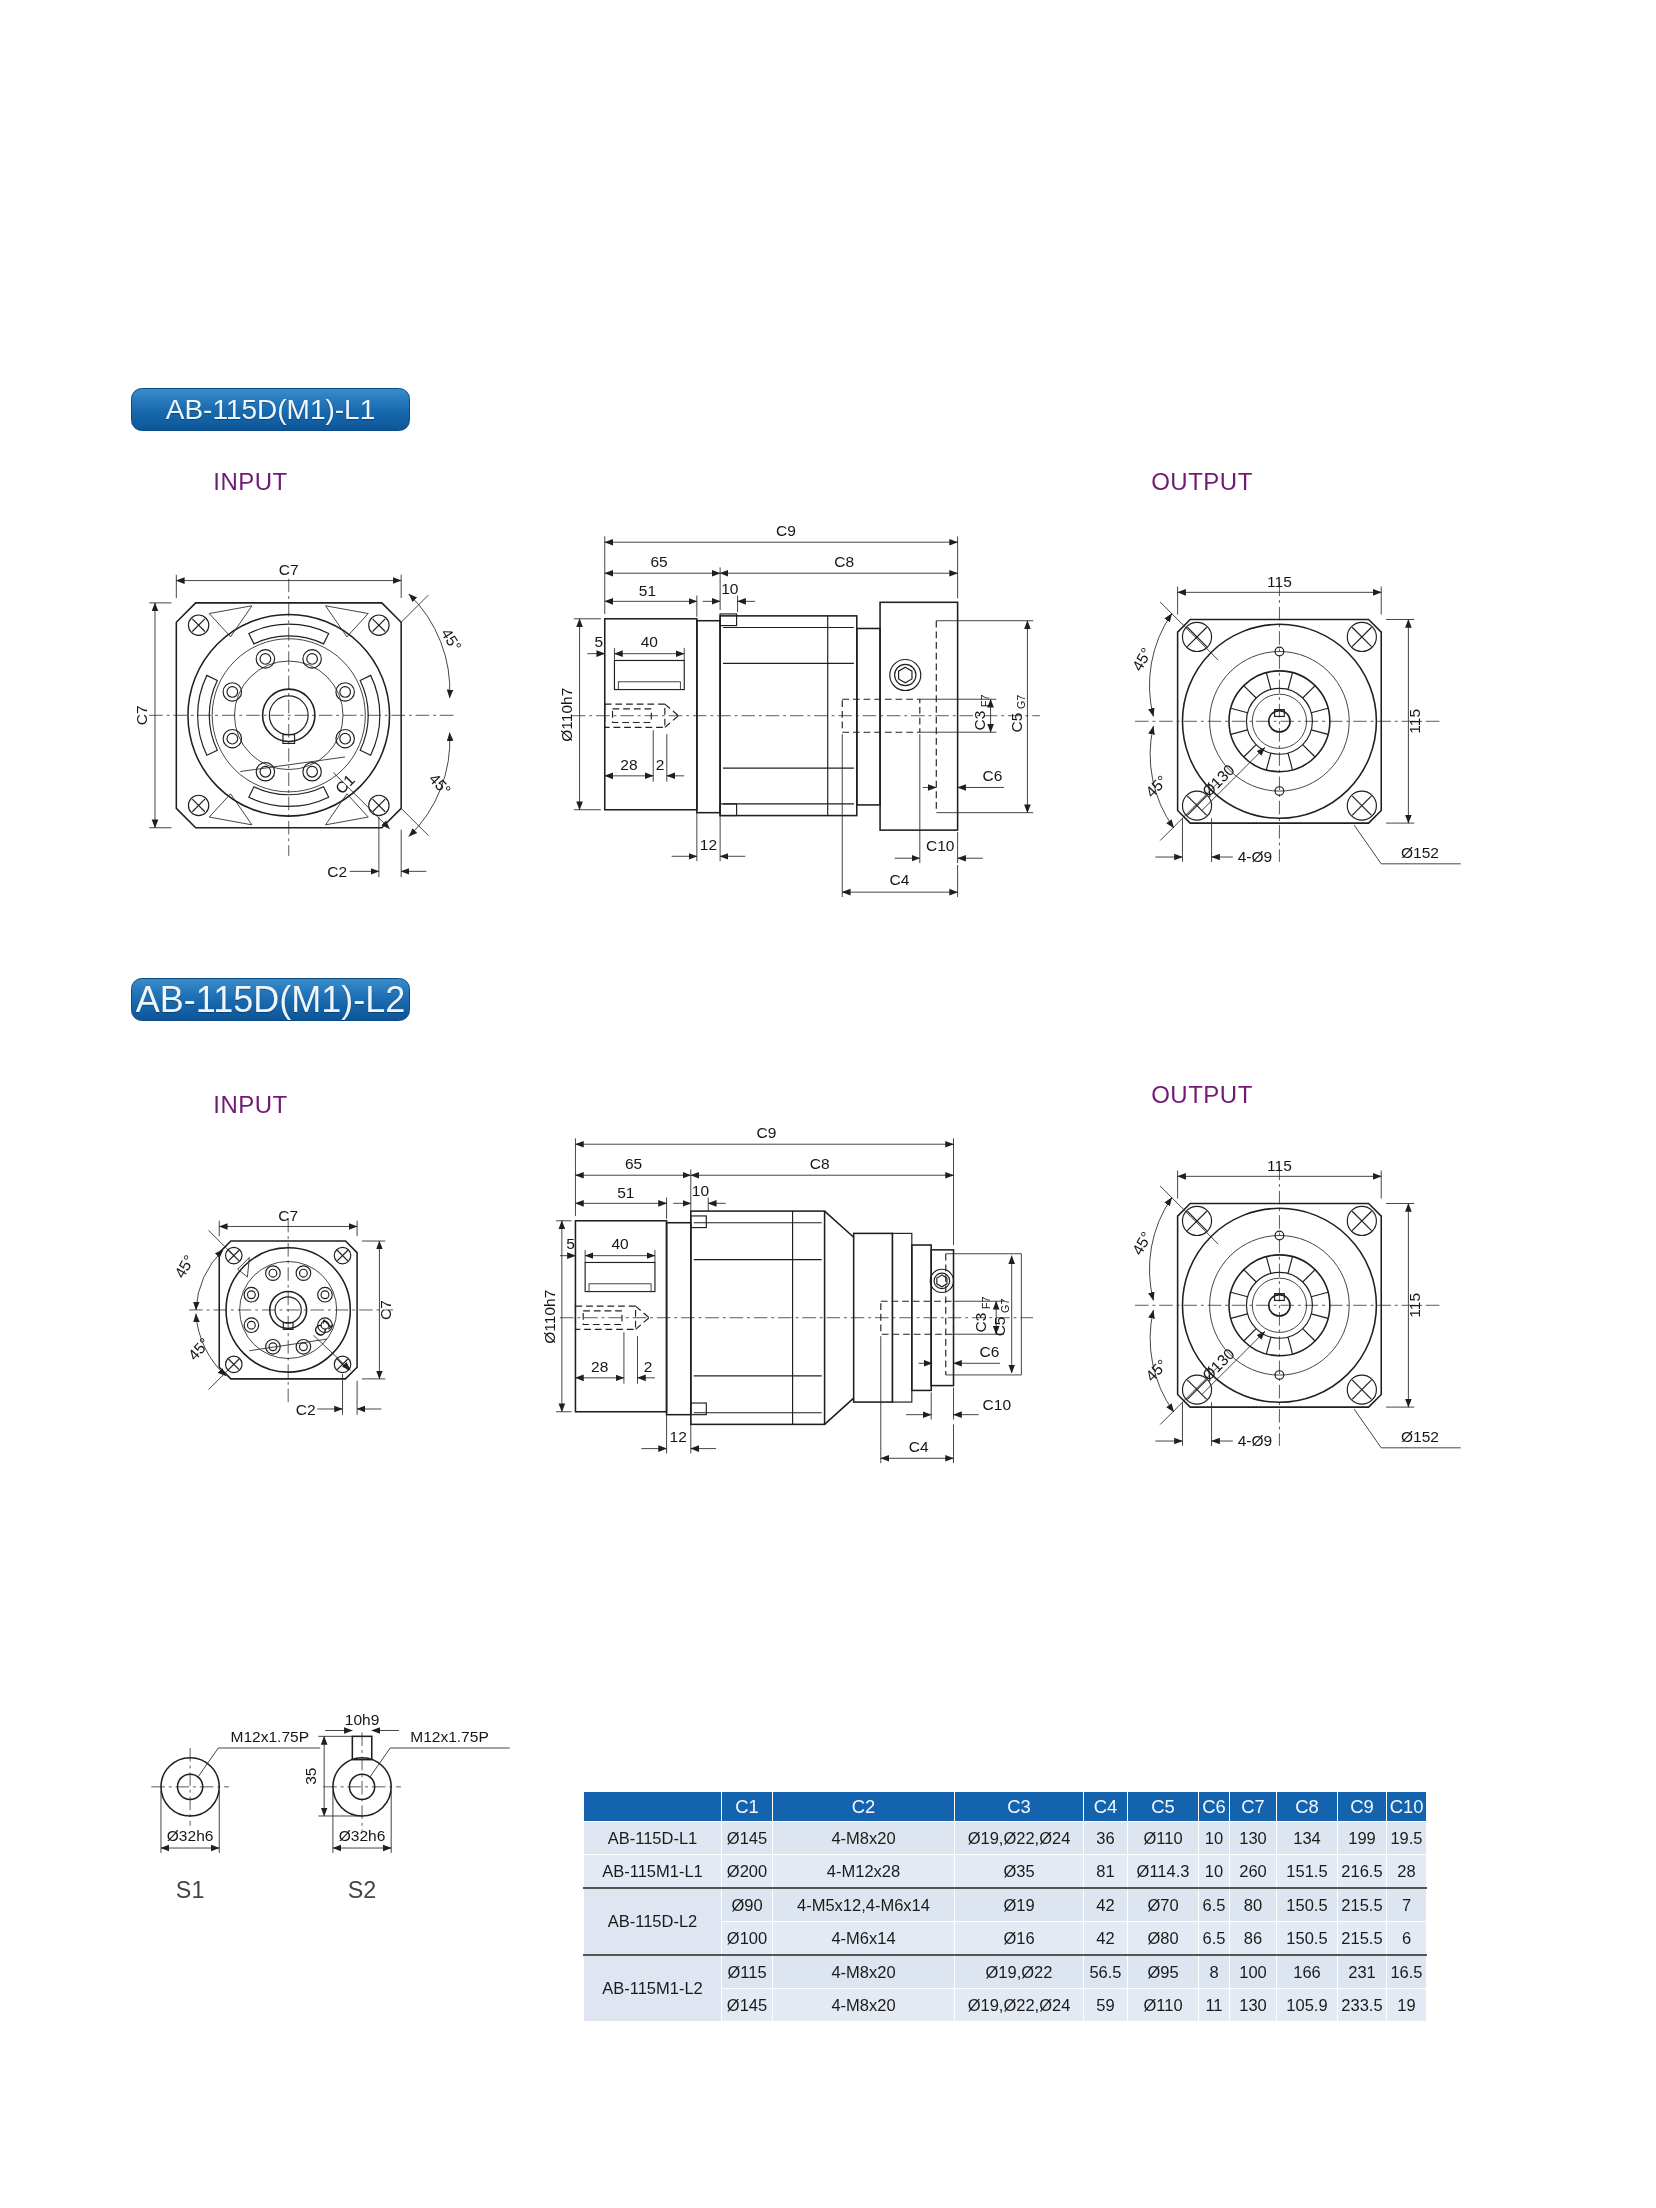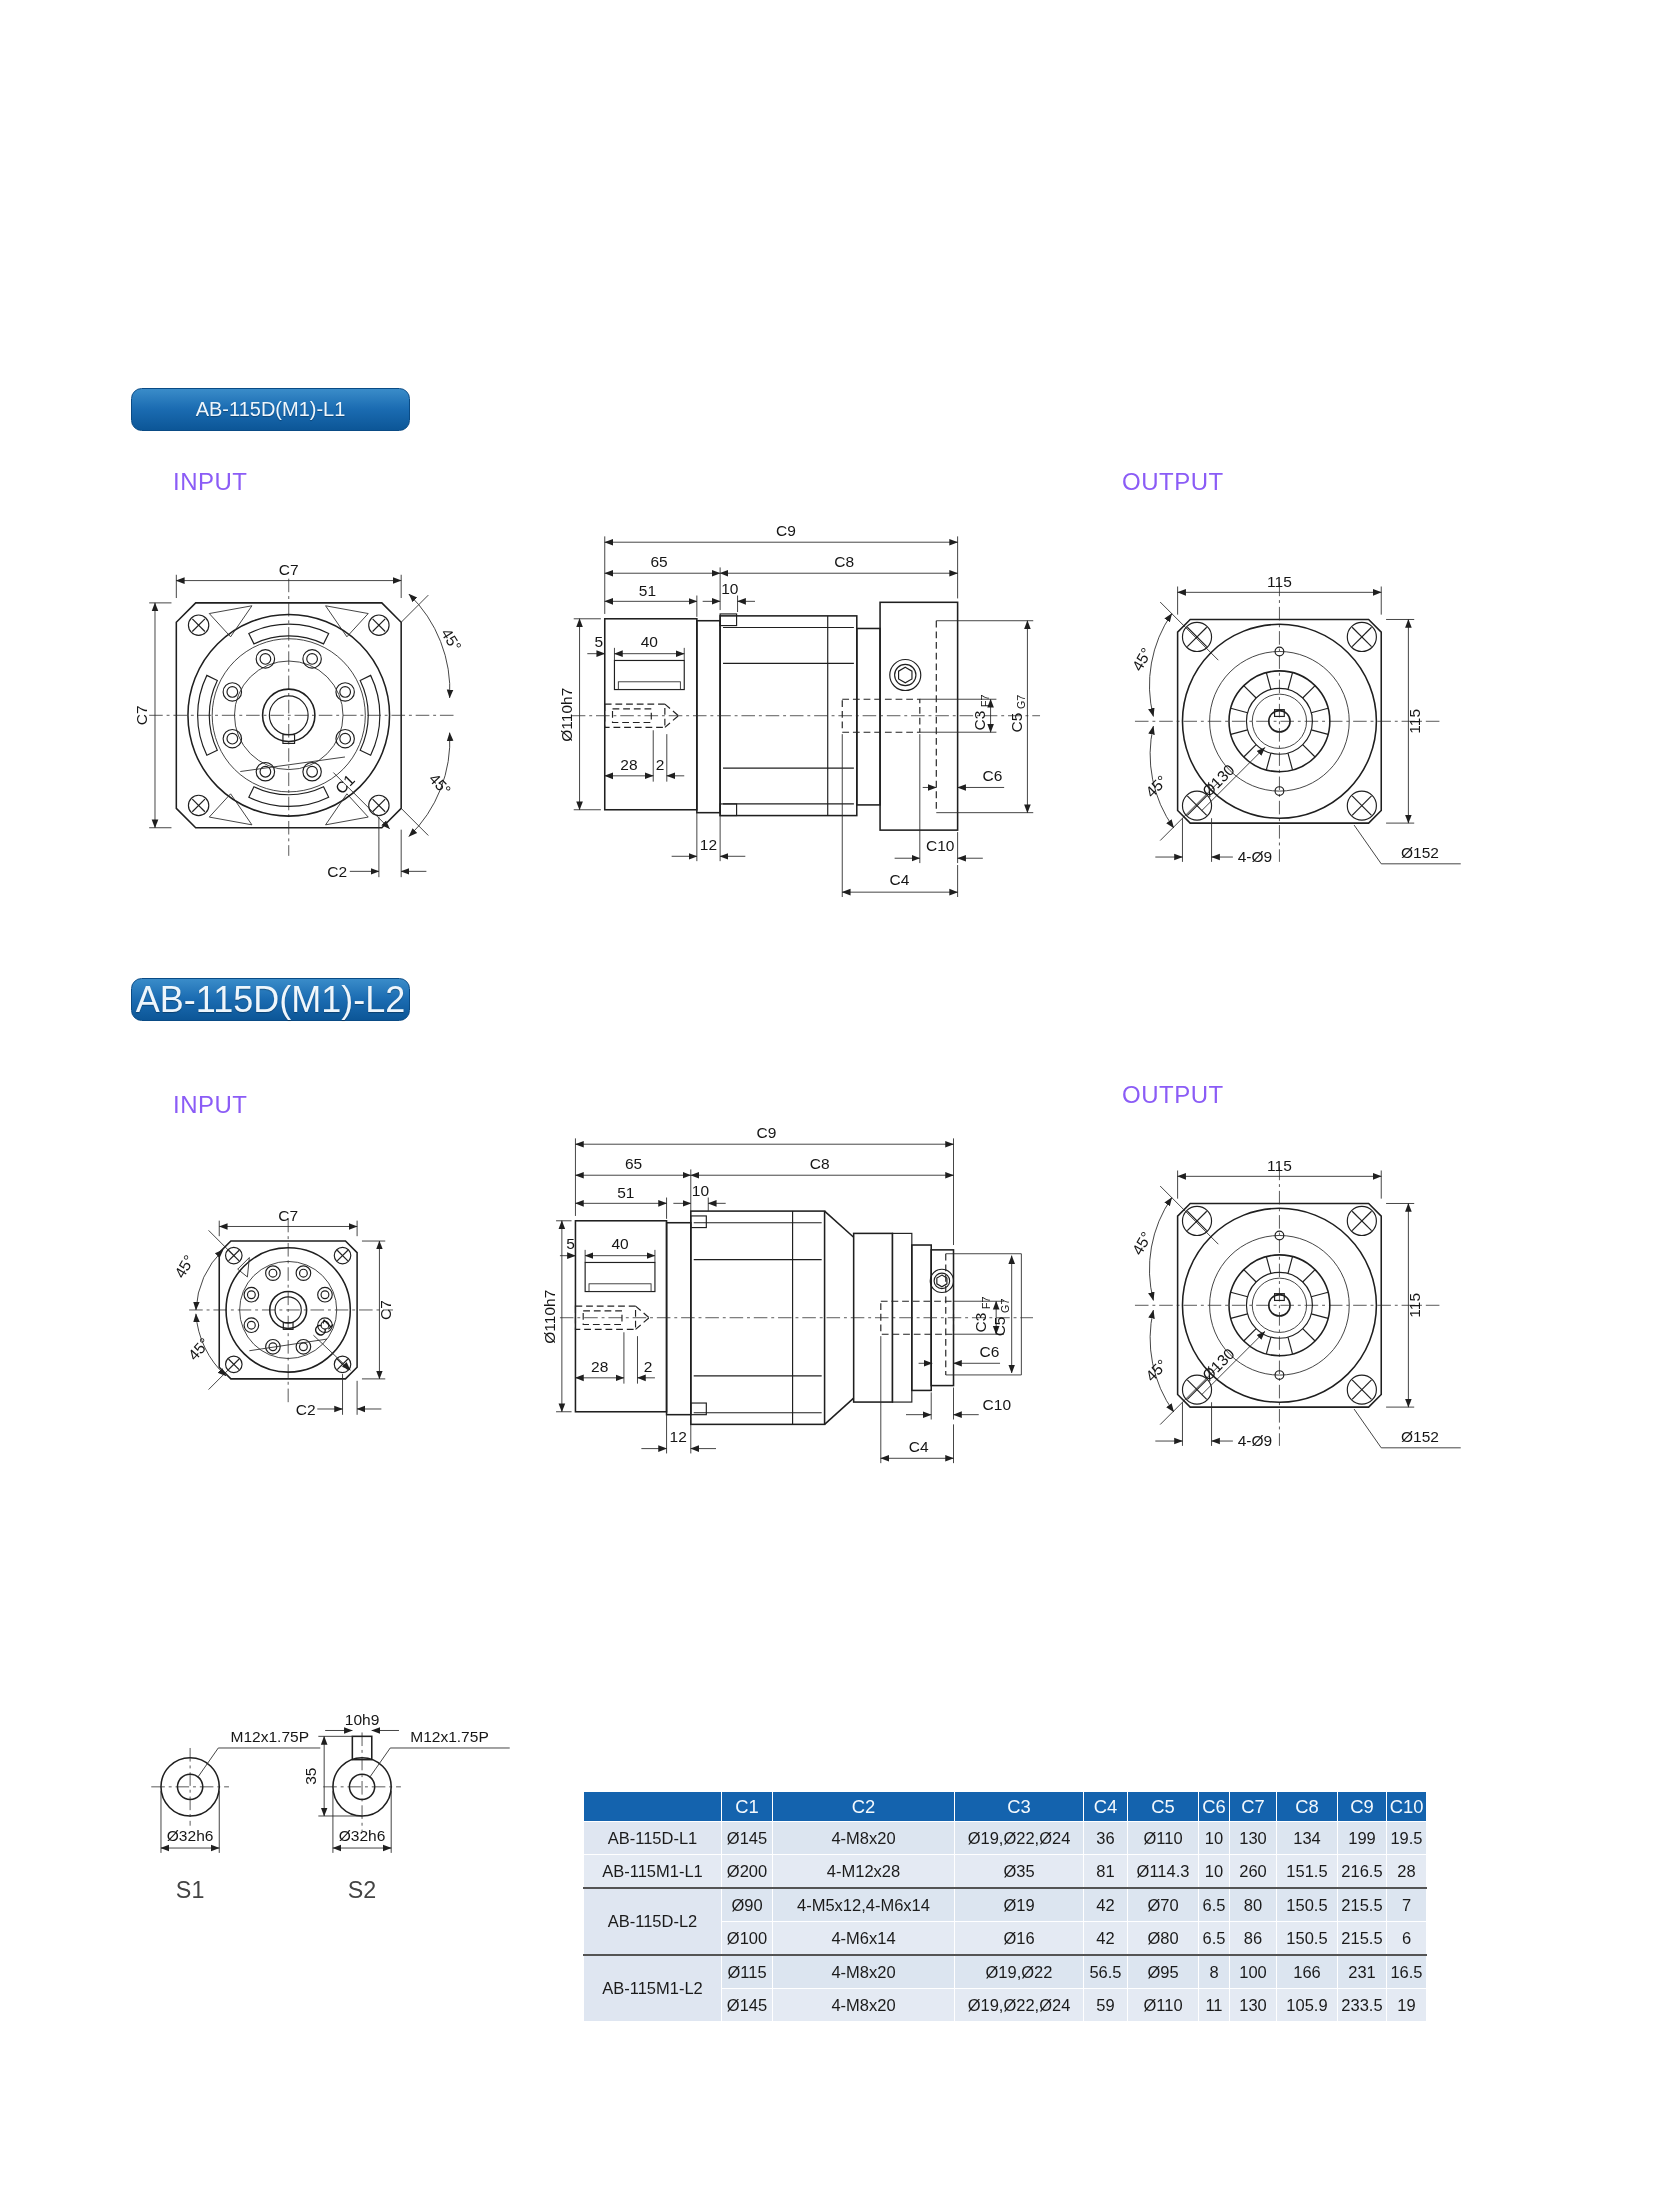--- a/index.html
+++ b/index.html
@@ -1,21 +1,21 @@
 <!DOCTYPE html>
 <html><head>
 <meta charset="utf-8">
 <style>
   html,body{margin:0;padding:0;background:#fff}
   .page{position:relative;width:1656px;height:2209px;background:#ffffff;
         font-family:"Liberation Sans",sans-serif;overflow:hidden}
   .badge{position:absolute;display:flex;align-items:center;justify-content:center;
          color:#eef6fc;background:linear-gradient(180deg,#3a8cc9 0%,#1b6cb2 48%,#0c5697 100%);
          border:1px solid #0a4b85;border-radius:10.7px;text-shadow:0 1px 1px rgba(0,0,0,.3)}
-  .iolabel{position:absolute;color:#8b5cf6;font-size:24px;letter-spacing:0.5px}
+  .iolabel{position:absolute;color:#701a75;font-size:24px;text-align:center;letter-spacing:0.5px}
   .drw{position:absolute;overflow:visible}
   
   .g{fill:none;stroke:#1f1f1f;stroke-width:1.6}
   .m{fill:none;stroke:#1f1f1f;stroke-width:1.2}
   .t{fill:none;stroke:#2b2b2b;stroke-width:0.9}
   .cl{fill:none;stroke:#2b2b2b;stroke-width:0.8;stroke-dasharray:14 4 3 4}
   .hd{fill:none;stroke:#222;stroke-width:1.2;stroke-dasharray:7 4}
   .dt{font:16px "Liberation Sans",sans-serif;fill:#161616;text-anchor:middle}
   .dts{font:11px "Liberation Sans",sans-serif;fill:#161616;text-anchor:start}
   .dtb{font:24px "Liberation Sans",sans-serif;fill:#444;text-anchor:middle}
@@ -36,21 +36,21 @@
 <div class="page">
 
   <svg width="0" height="0" style="position:absolute">
     <defs>
       <marker id="ah" viewBox="0 0 10 10" refX="9.5" refY="5" markerWidth="10" markerHeight="10" orient="auto-start-reverse">
         <path d="M0,1.2 L10,5 L0,8.8 z" fill="#1f1f1f"></path>
       </marker>
     </defs>
   </svg>
 
-  <div class="badge" style="left:131px;top:388px;width:277px;height:41px;font-size:20px">AB-115D(M1)-L1</div>
+  <div class="badge" style="left:131px;top:388px;width:277px;height:41px;font-size:28px">AB-115D(M1)-L1</div>
 
   <div class="iolabel" style="left:173px;top:468px;width:155px">INPUT</div>
   <div class="iolabel" style="left:1122px;top:468px;width:160px">OUTPUT</div>
 
   <svg class="drw" style="left:116px;top:536px" width="361" height="378" viewBox="0 0 372 390">
     <g>
       <path class="g" d="M82 69 H274 L294 89 V281 L274 301 H82 L62 281 V89 Z"></path>
       <line class="cl" x1="34" y1="185" x2="352" y2="185"></line>
       <line class="cl" x1="178" y1="44" x2="178" y2="330"></line>
       <circle class="g" cx="178" cy="185" r="104"></circle>

